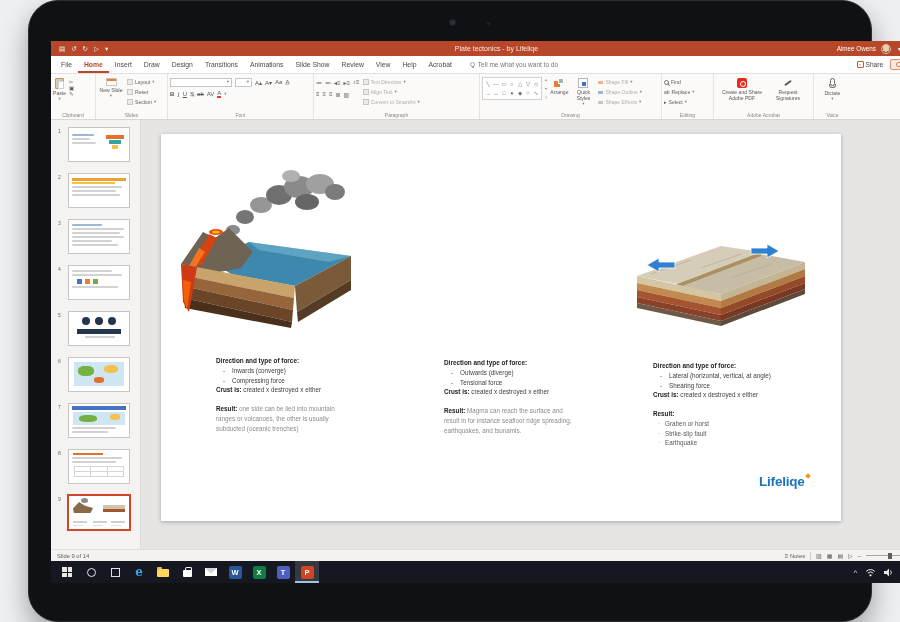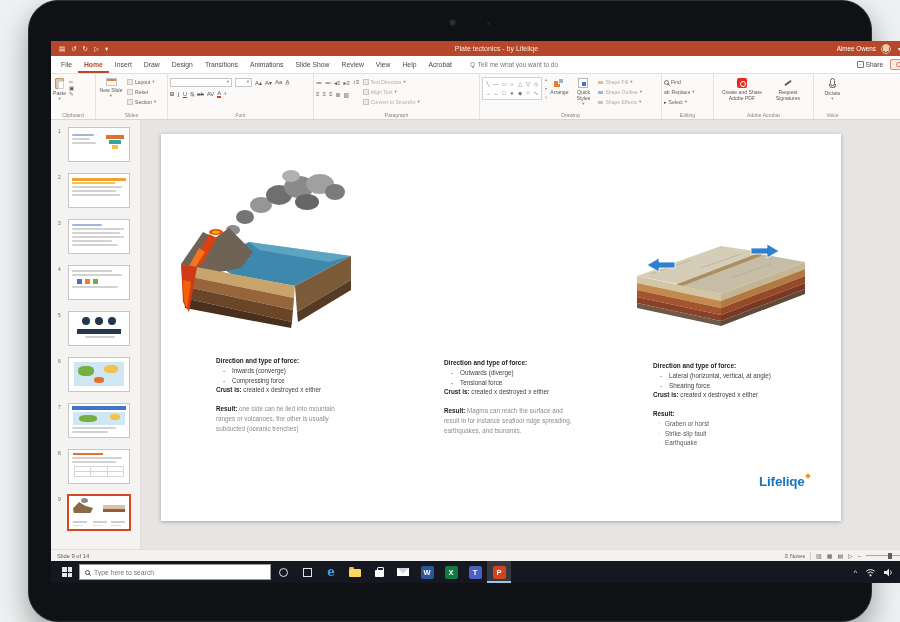--- a/index.html
+++ b/index.html
@@ -635,24 +635,20 @@
 
     <div class="taskbar">
       <div class="tslot">
         <span class="winlogo">
             <i></i>
             <i></i>
             <i></i>
             <i></i>
           </span>
       </div>
-      <div class="tsearch">
-        <span class="mag"></span>
-        <input type="text" placeholder="Type here to search" style="">
-      </div>
       <div class="tslot">
           <span class="circ"></span>
         </div>
       <div class="tslot">
           <span class="tview"></span>
         </div>
       <div class="tslot">
           <span class="edge-e">e</span>
         </div>
       <div class="tslot">

